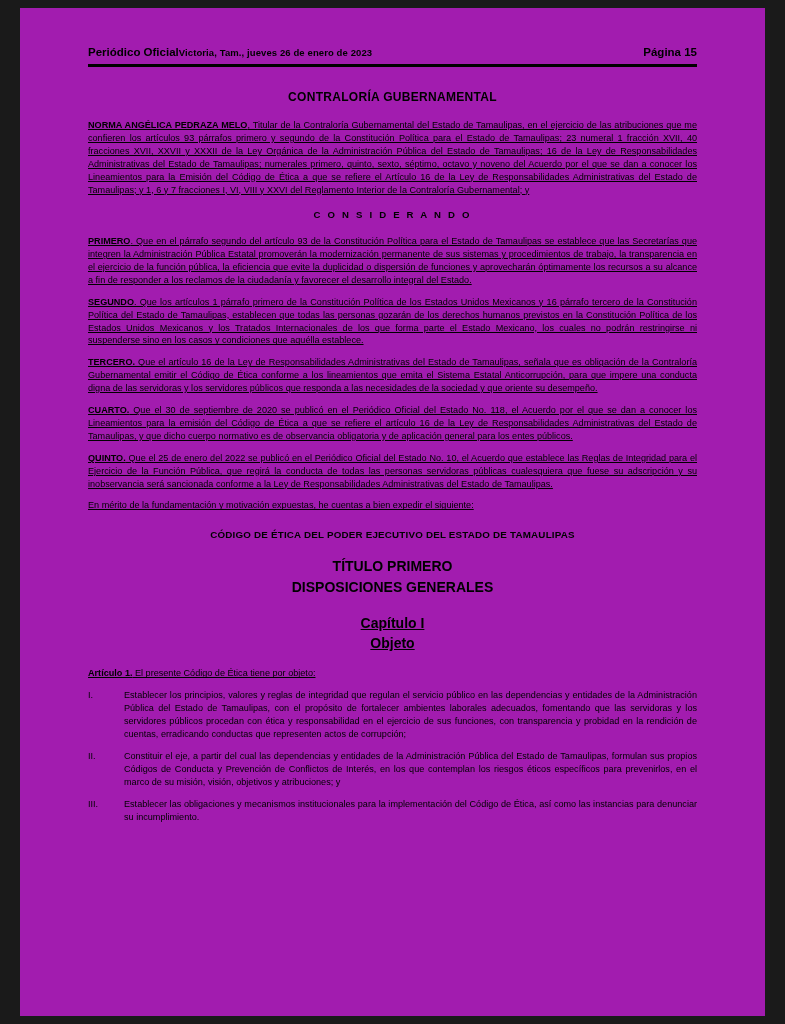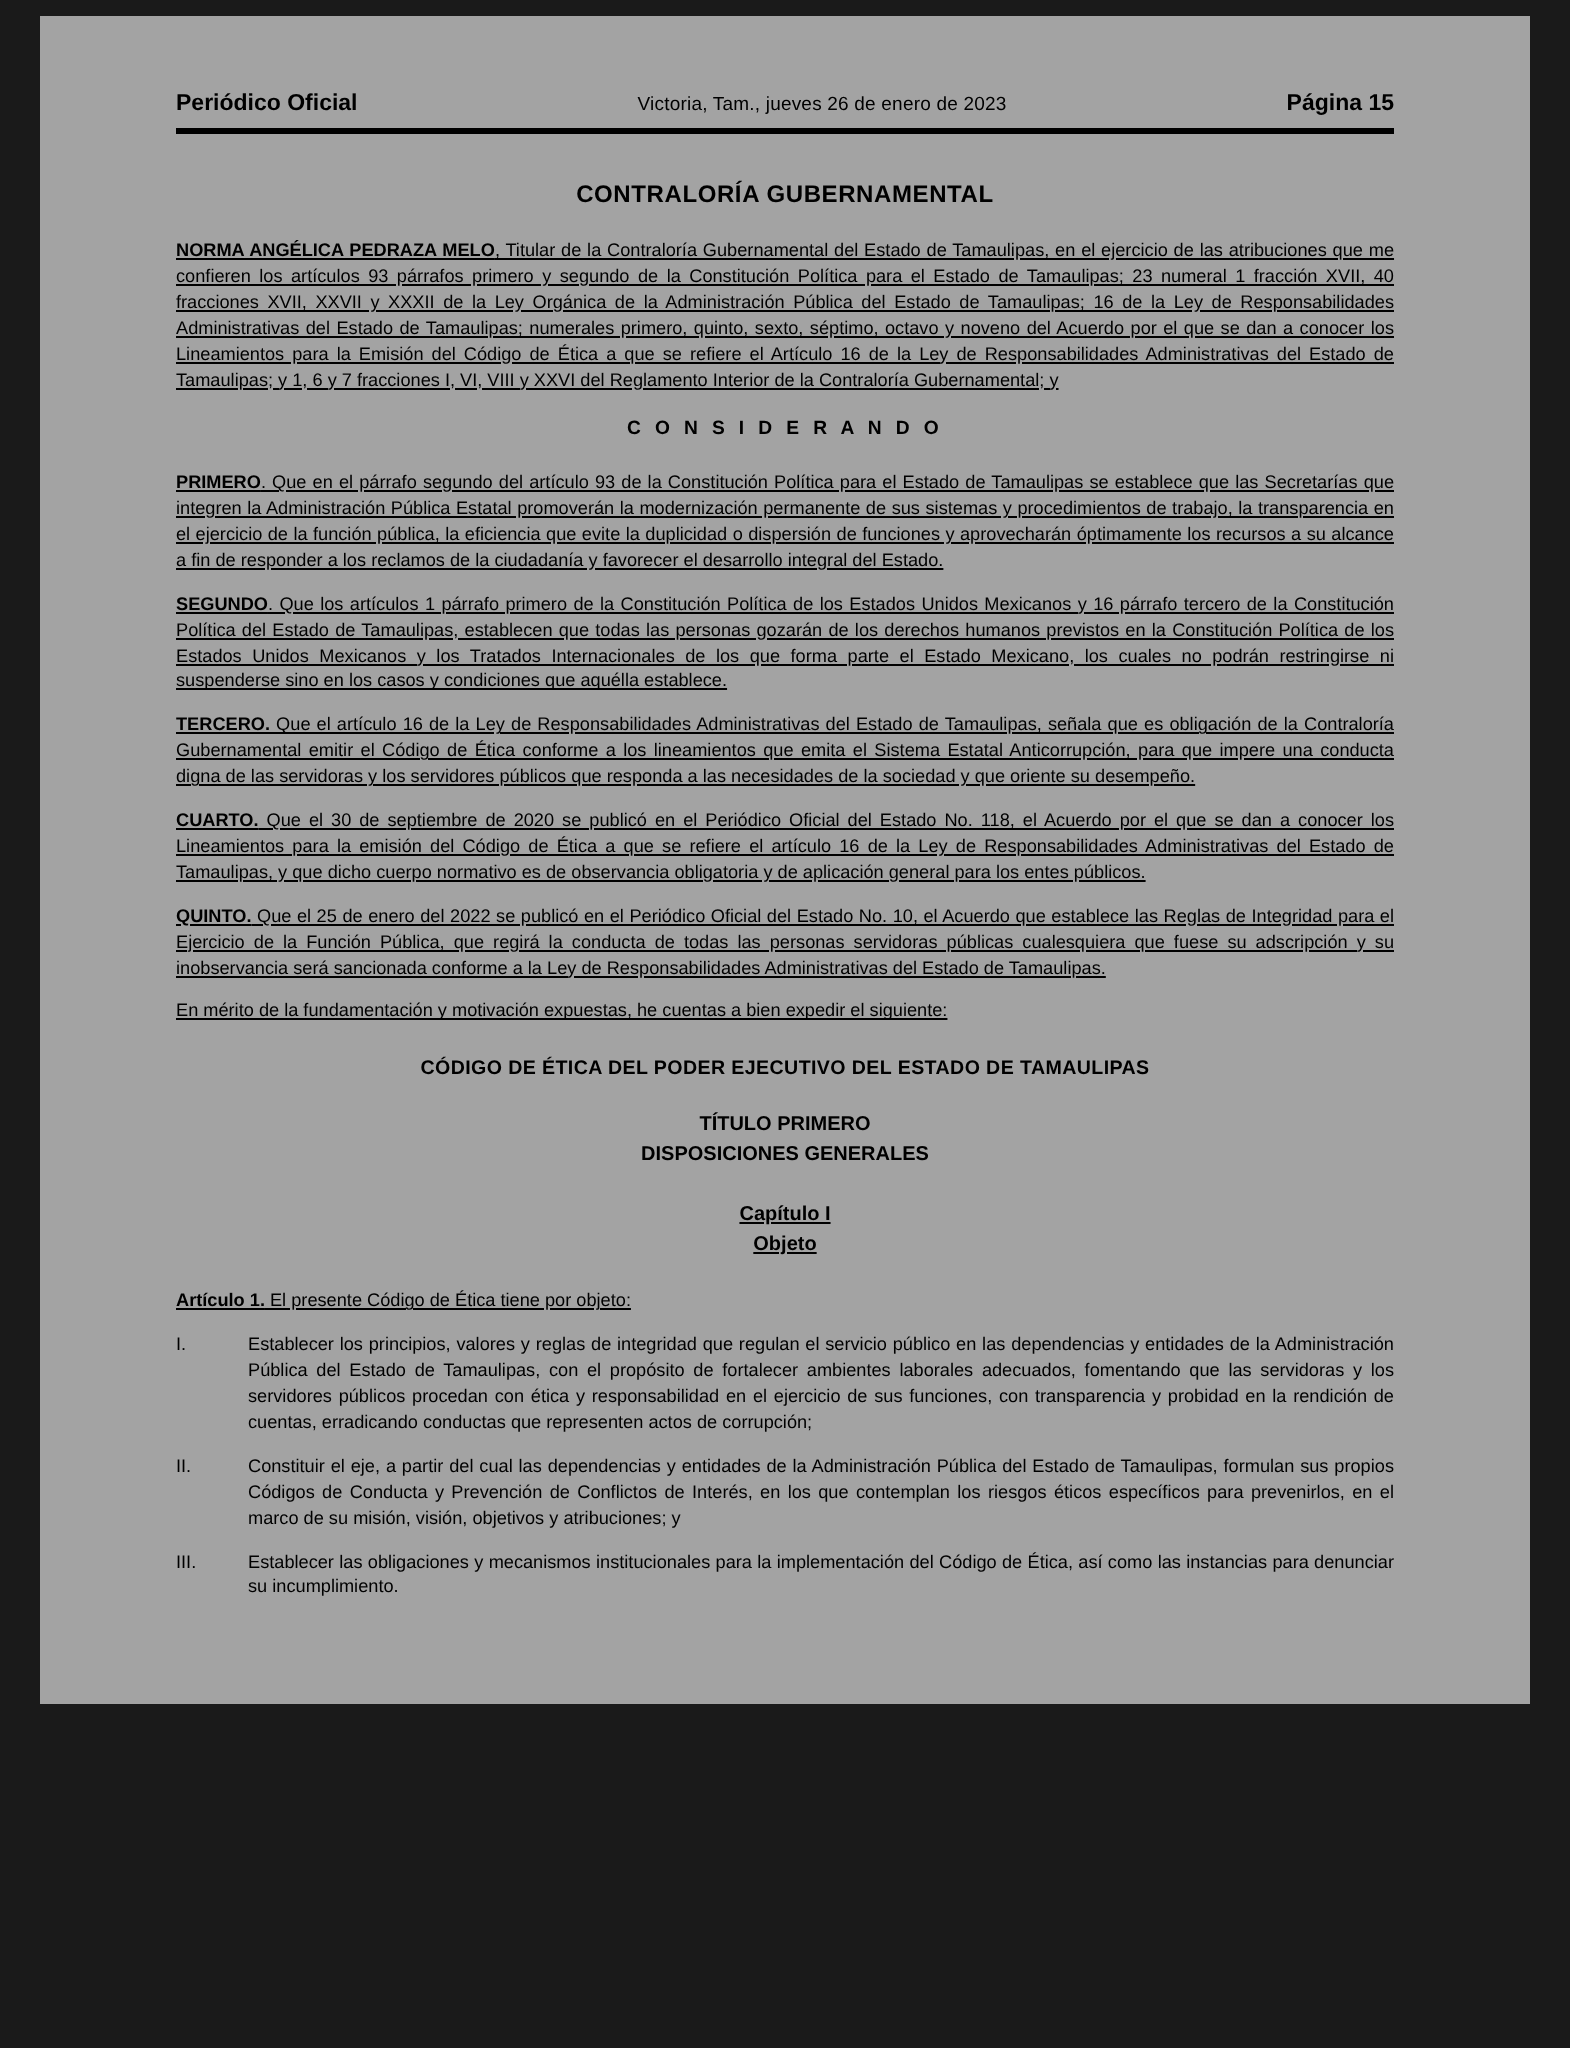--- a/index.html
+++ b/index.html
@@ -11,40 +11,39 @@
     width: 785px;
     height: 1024px;
     font-family: "Liberation Sans", sans-serif;
     display: flex;
     justify-content: center;
     align-items: flex-start;
   }
   .page {
     position: relative;
     width: 745px;
-    height: 844px;
+    height: 1008px;
     margin-top: 8px;
-    background: #a3a3a3;
+    background: #a21caf;
     box-sizing: border-box;
     padding: 38px 68px 0 68px;
     overflow: hidden;
   }
   .header {
     display: flex;
     align-items: baseline;
     justify-content: space-between;
     font-size: 11.5px;
     font-weight: bold;
     color: #000;
     padding-bottom: 6px;
   }
   .header .center {
     font-size: 9.5px;
-    font-weight: normal;
-    text-align: center;
+    font-weight: bold;
     flex: 1;
     letter-spacing: 0.1px;
   }
   .header .left { white-space: nowrap; }
   .header .right { white-space: nowrap; }
   .rule {
     border: 0;
     border-top: 3px solid #000;
     margin: 0 0 22px 0;
   }
@@ -78,21 +77,21 @@
   .heading-main {
     text-align: center;
     font-weight: bold;
     font-size: 9.8px;
     margin: 16px 0 14px 0;
     letter-spacing: 0.2px;
   }
   .heading-sub {
     text-align: center;
     font-weight: bold;
-    font-size: 10px;
+    font-size: 14px;
     margin: 0;
     line-height: 1.45;
   }
   .heading-block { margin: 14px 0 13px 0; }
   .heading-block2 { margin: 16px 0 14px 0; text-decoration: underline; }
   .merito { margin: 14px 0 4px 0; }
   .art-line { margin: 0 0 10px 0; }
   .list-item {
     display: flex;
     margin: 0 0 9px 0;

